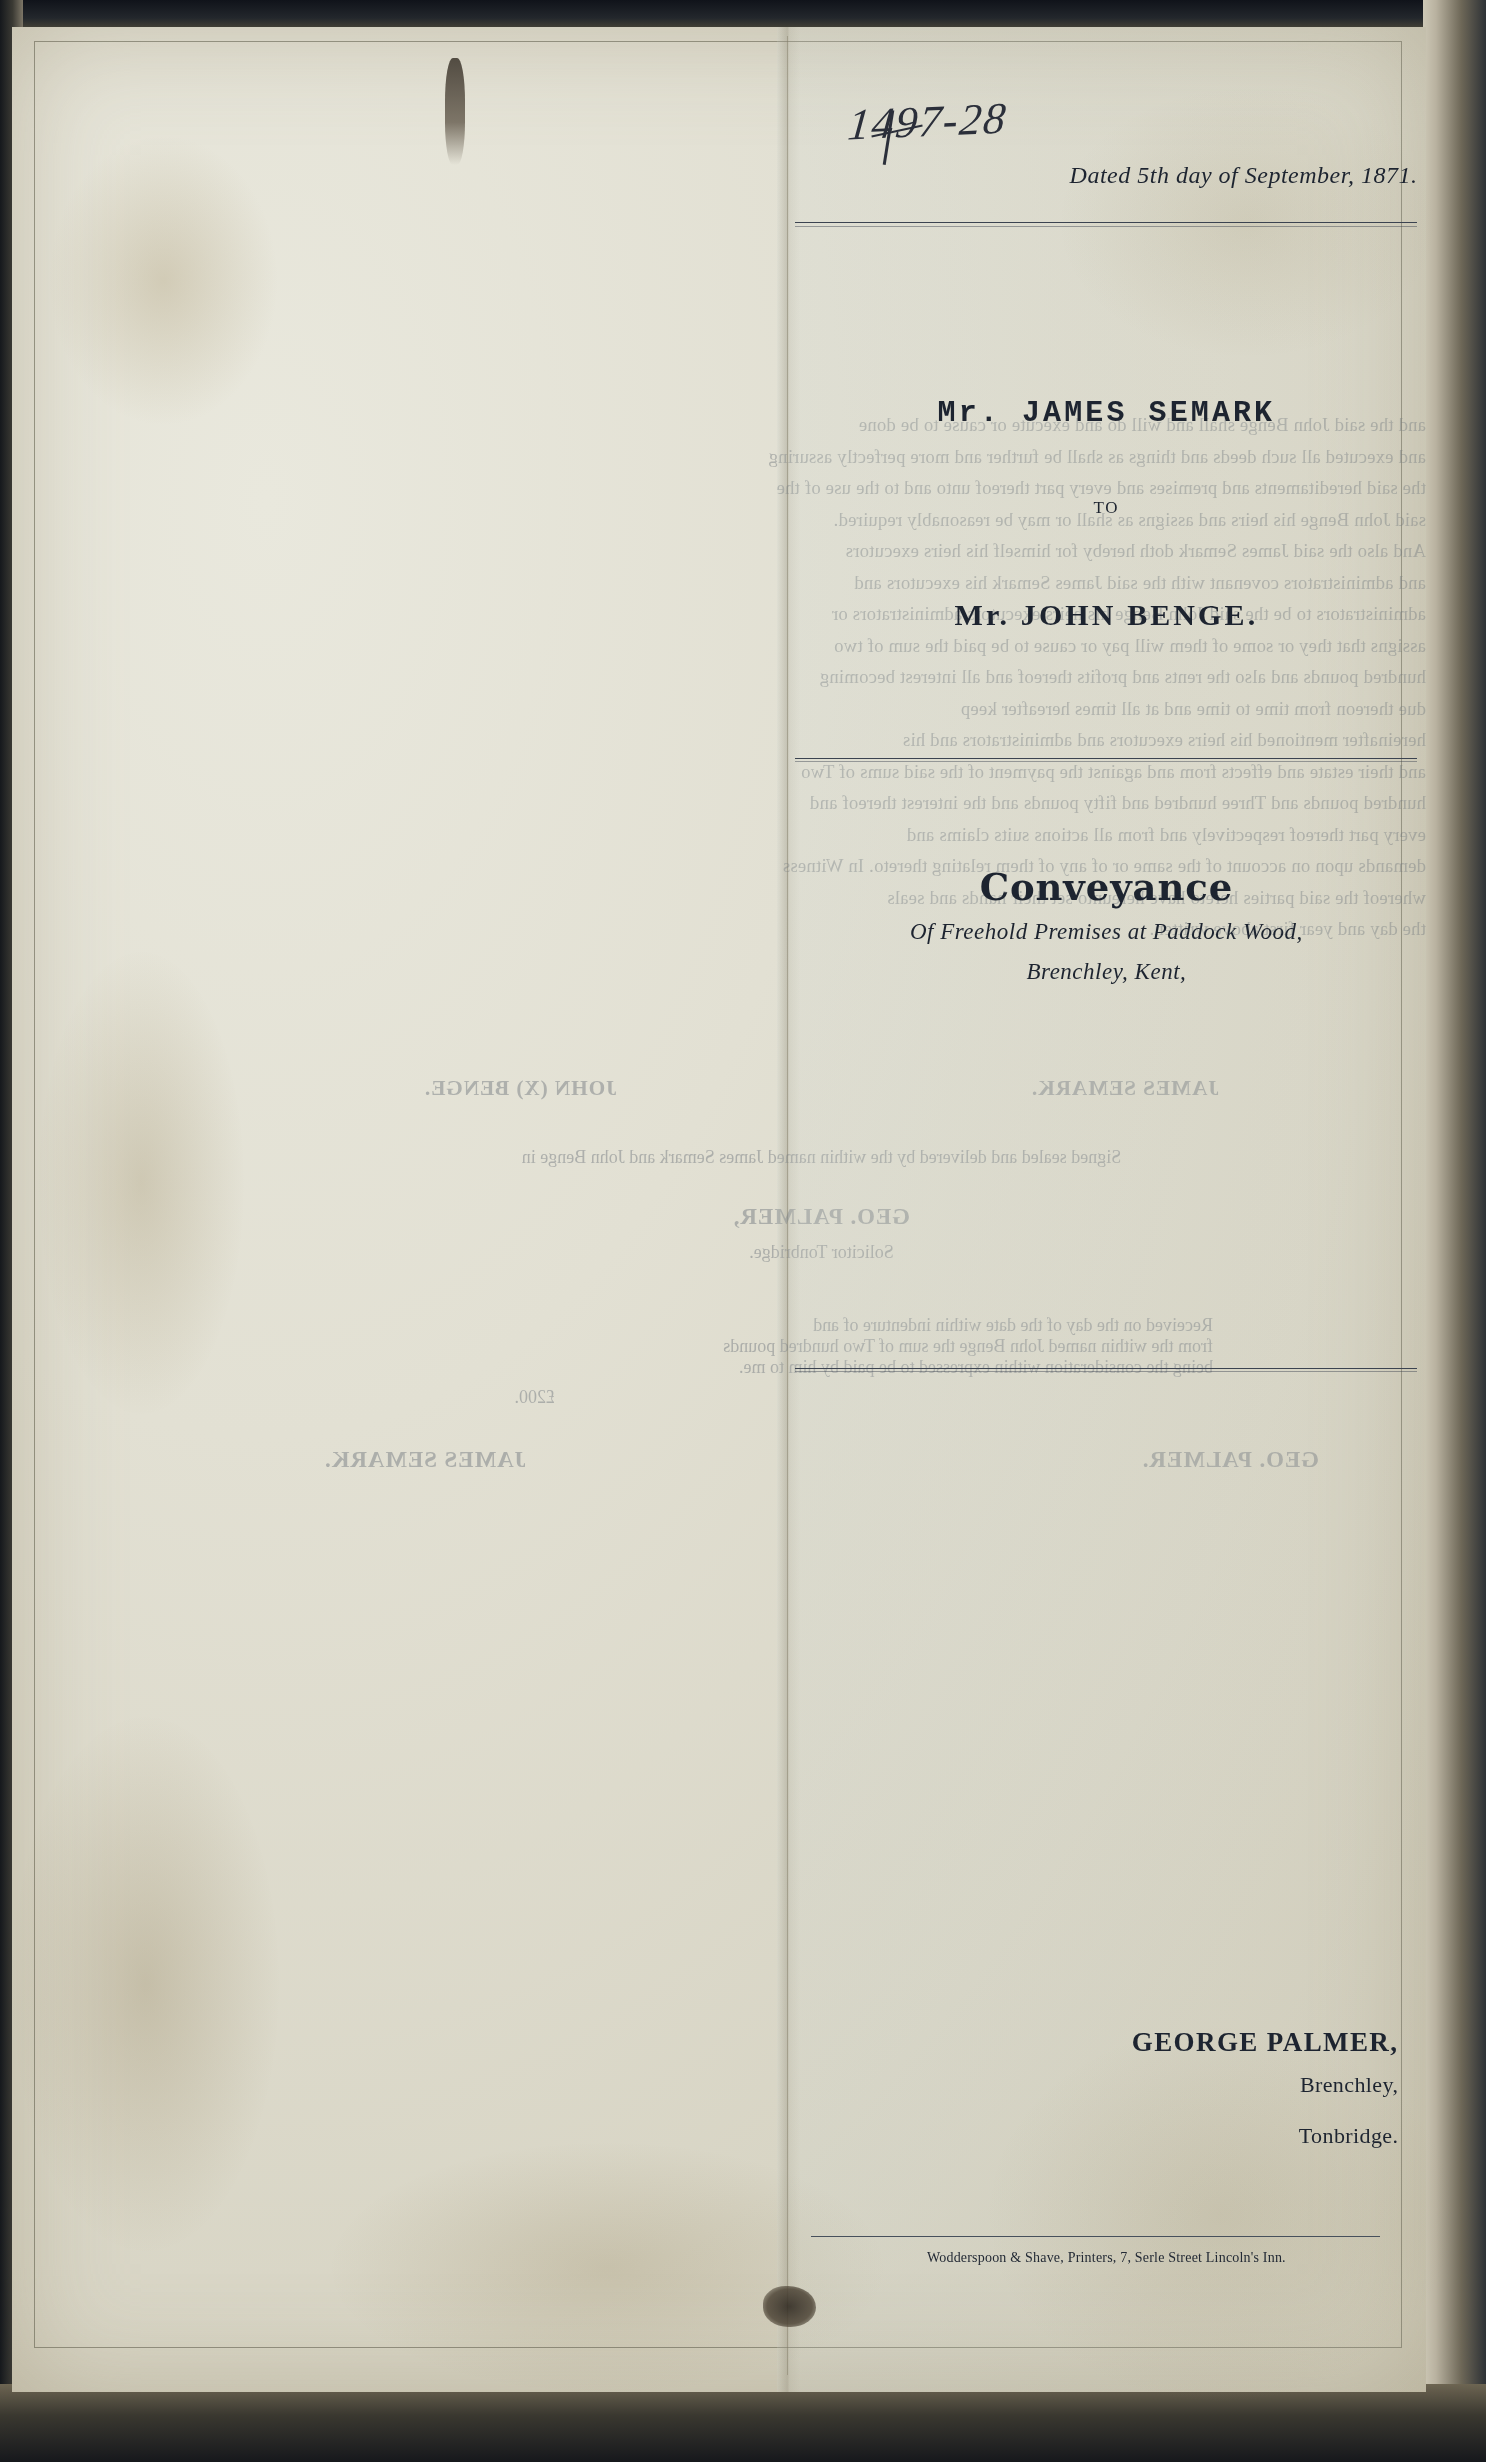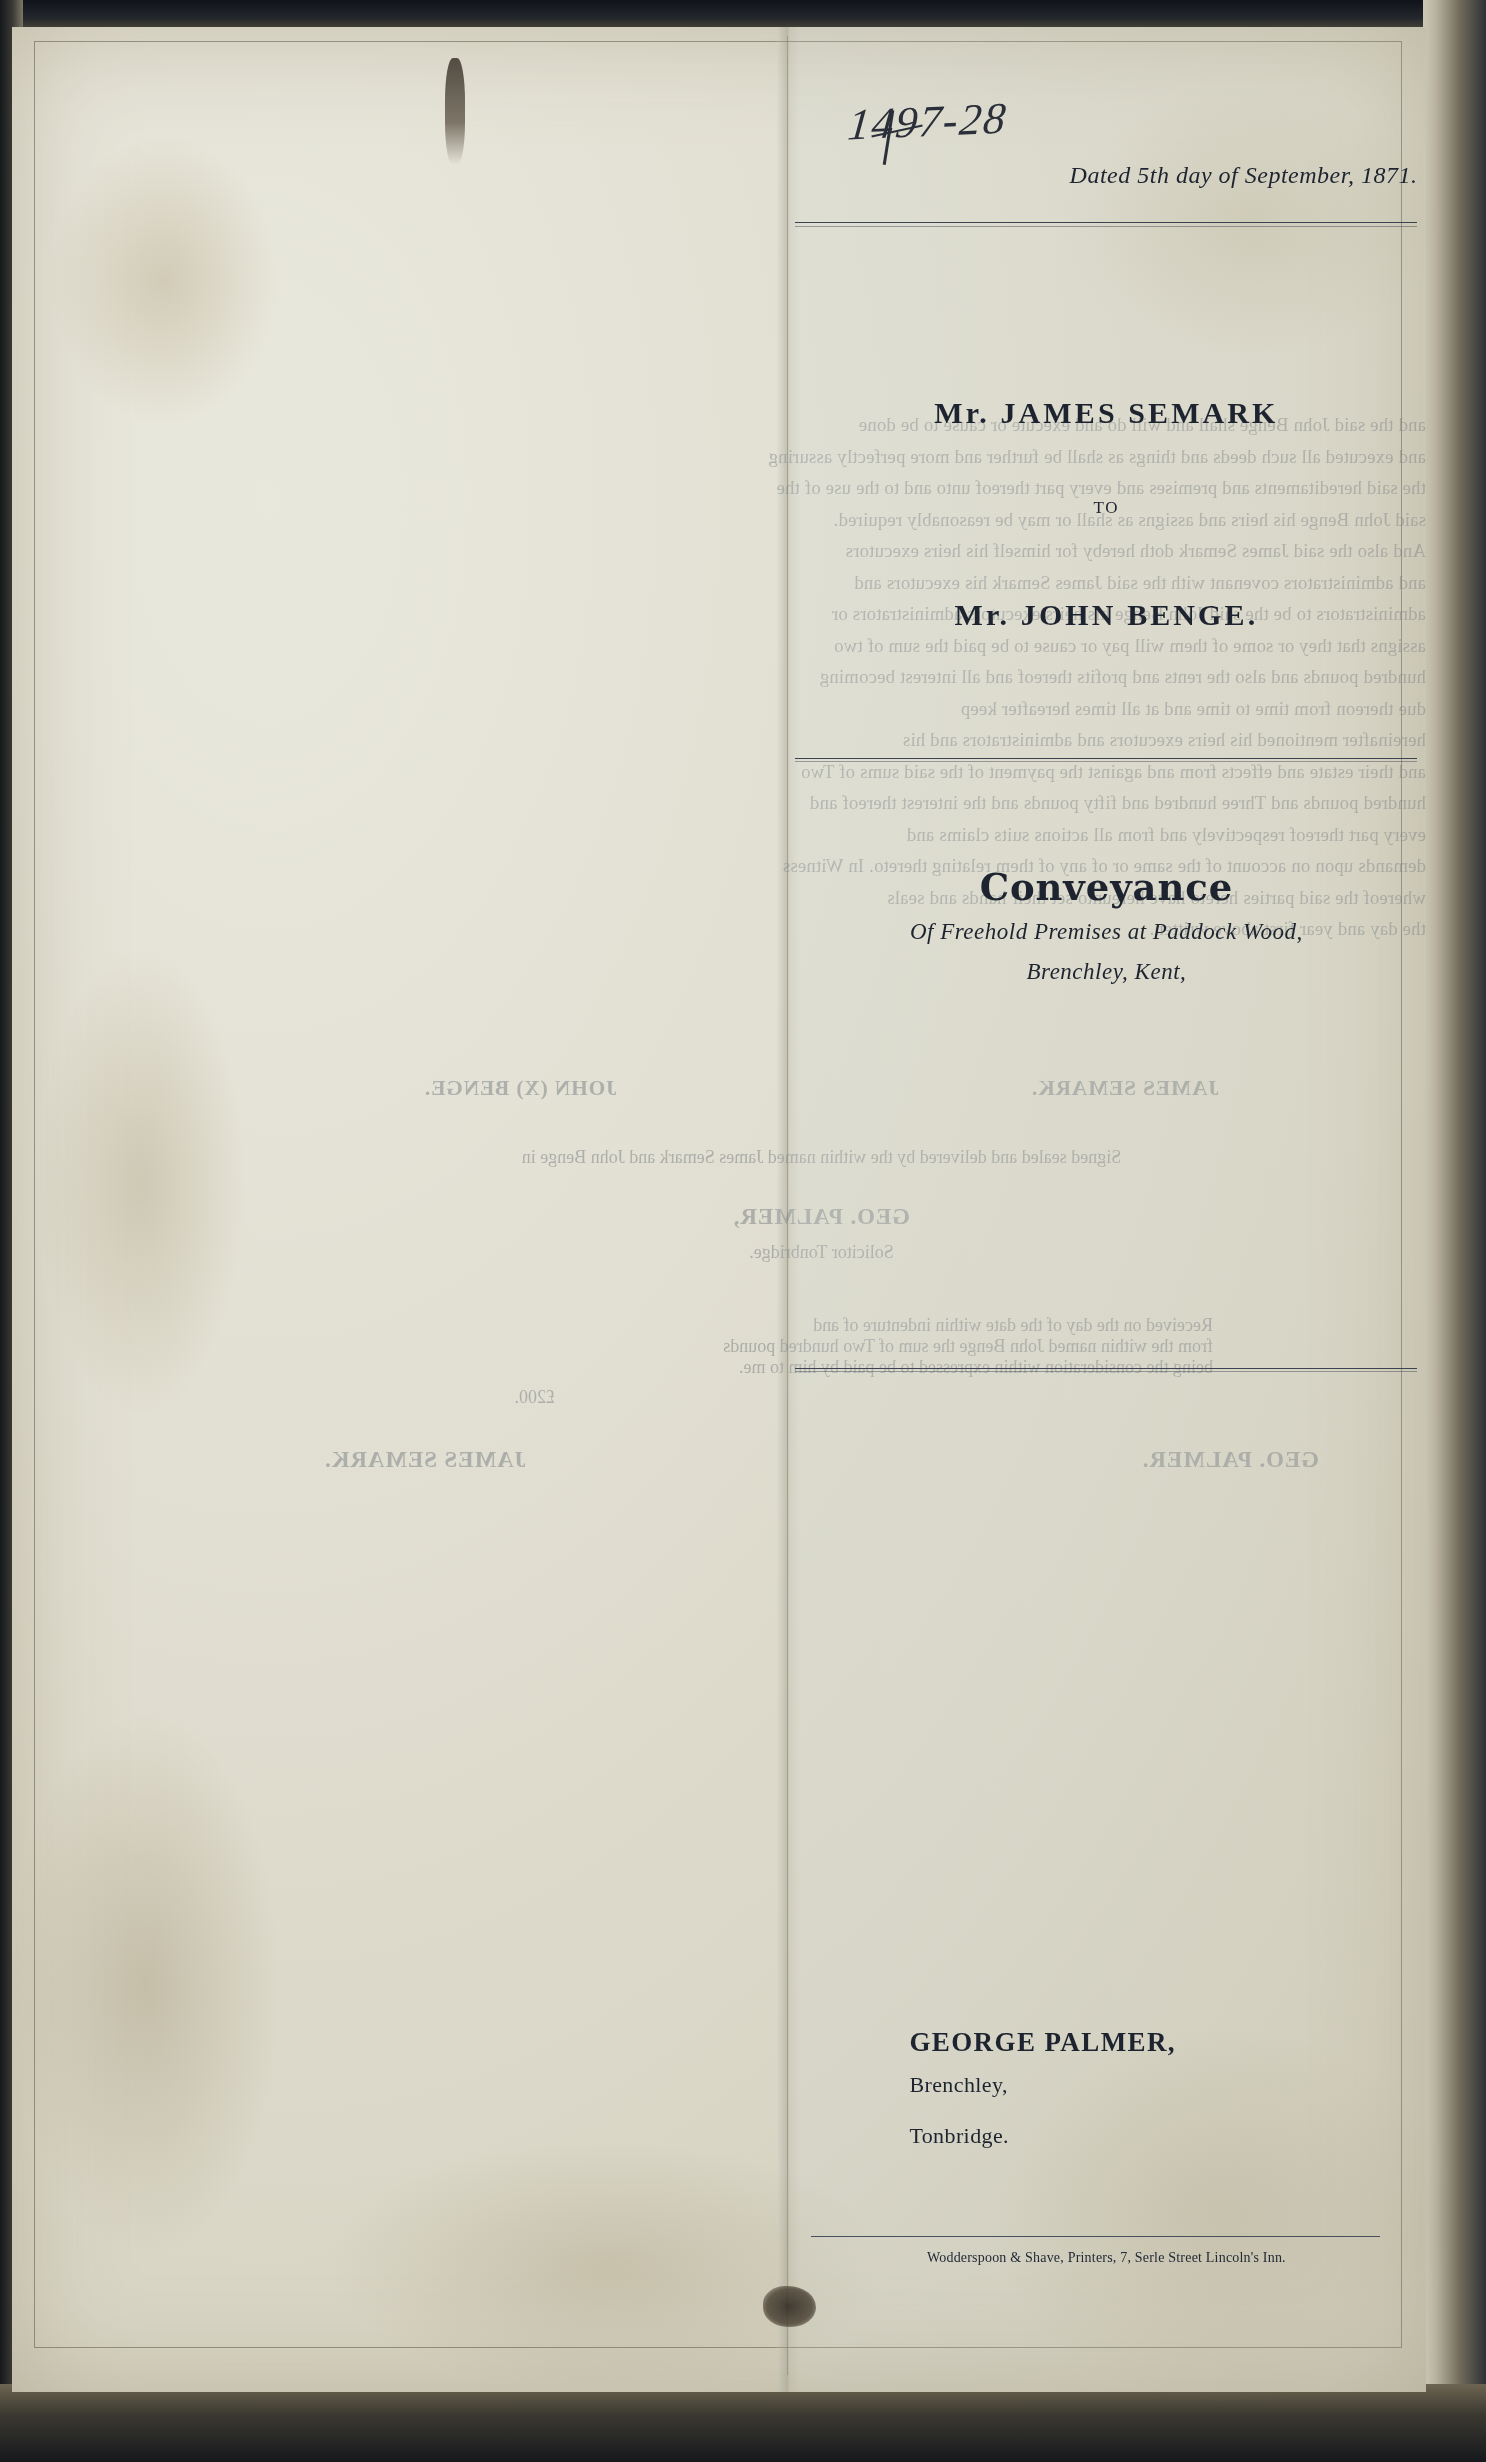--- a/index.html
+++ b/index.html
@@ -218,21 +218,21 @@
 
   .party {
     position: absolute;
     left: 0;
     width: 622px;
     text-align: center;
     font-size: 30px;
     font-weight: bold;
     letter-spacing: 3.1px;
   }
-  .party.p1 { top: 316px; }
+  .party.p1 { top: 316px; font-family: Liberation Mono, monospace; }
   .party.p2 { top: 518px; }
   .to-word {
     position: absolute;
     left: 0;
     width: 622px;
     text-align: center;
     top: 418px;
     font-size: 17px;
     letter-spacing: 1.8px;
   }
@@ -255,23 +255,23 @@
     text-align: center;
     font-style: italic;
     font-size: 23px;
     letter-spacing: 0.5px;
   }
   .subtitle.l1 { top: 839px; }
   .subtitle.l2 { top: 879px; }
 
   .solicitor-block {
     position: absolute;
-    right: 10px;
+    right: 19px;
     top: 1947px;
-    text-align: left;
+    text-align: right;
     width: 498px;
   }
   .sol-name {
     font-size: 27px;
     font-weight: bold;
     letter-spacing: 1.4px;
   }
   .sol-role {
     font-size: 22px;
     margin-top: 14.2px;

